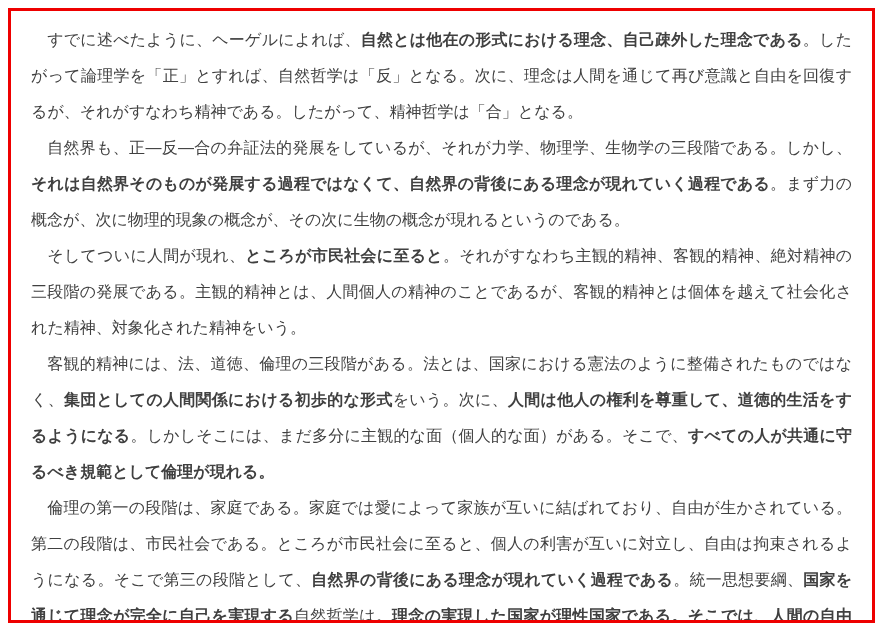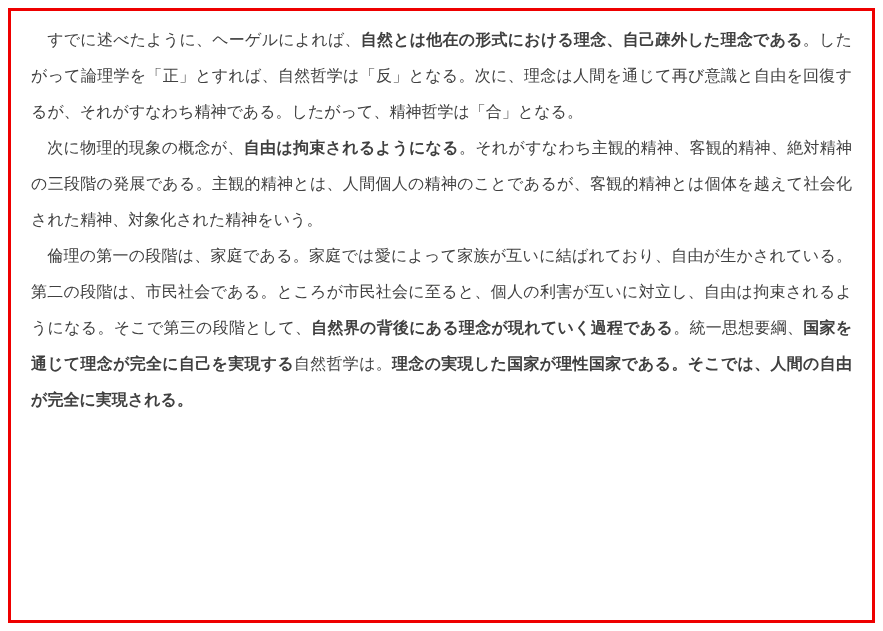--- a/index.html
+++ b/index.html
@@ -40,22 +40,24 @@
 </style>
 </head>
 <body>
 
 <div class="page">
   <div class="frame">
     <div class="doc">
 
       <p><span>　すでに述べたように、ヘーゲルによれば、</span><span class="b">自然とは他在の形式における理念、自己疎外した理念である</span><span>。したがって論理学を「正」とすれば、自然哲学は「反」となる。次に、理念は人間を通じて再び意識と自由を回復するが、それがすなわち精神である。したがって、精神哲学は「合」となる。</span></p>
 
+      <p><span>　自然界も、正―反―合の弁証法的発展をしているが、それが力学、物理学、生物学の三段階である。しかし、</span><span class="b">それは自然界そのものが発展する過程ではなくて、自然界の背後にある理念が現れていく過程である</span><span>。まず力の概念が、次に物理的現象の概念が、その次に生物の概念が現れるというのである。</span></p>
 
-      <p><span>　次に物理的現象の概念が、</span><span class="b">自由は拘束されるようになる</span><span>。それがすなわち主観的精神、客観的精神、絶対精神の三段階の発展である。主観的精神とは、人間個人の精神のことであるが、客観的精神とは個体を越えて社会化された精神、対象化された精神をいう。</span></p>
+      <p><span>　そしてついに人間が現れ、</span><span class="b">ところが市民社会に至ると</span><span>。それがすなわち主観的精神、客観的精神、絶対精神の三段階の発展である。主観的精神とは、人間個人の精神のことであるが、客観的精神とは個体を越えて社会化された精神、対象化された精神をいう。</span></p>
 
+      <p><span>　客観的精神には、法、道徳、倫理の三段階がある。法とは、国家における憲法のように整備されたものではなく、</span><span class="b">集団としての人間関係における初歩的な形式</span><span>をいう。次に、</span><span class="b">人間は他人の権利を尊重して、道徳的生活をするようになる</span><span>。しかしそこには、まだ多分に主観的な面（個人的な面）がある。そこで、</span><span class="b">すべての人が共通に守るべき規範として倫理が現れる。</span></p>
 
       <p><span>　倫理の第一の段階は、家庭である。家庭では愛によって家族が互いに結ばれており、自由が生かされている。第二の段階は、市民社会である。ところが市民社会に至ると、個人の利害が互いに対立し、自由は拘束されるようになる。そこで第三の段階として、</span><span class="b">自然界の背後にある理念が現れていく過程である</span><span>。統一思想要綱、</span><span class="b">国家を通じて理念が完全に自己を実現する</span><span>自然哲学は。</span><span class="b">理念の実現した国家が理性国家である。そこでは、人間の自由が完全に実現される。</span></p>
 
 
     </div>
   </div>
 </div>
 
 </body></html>

